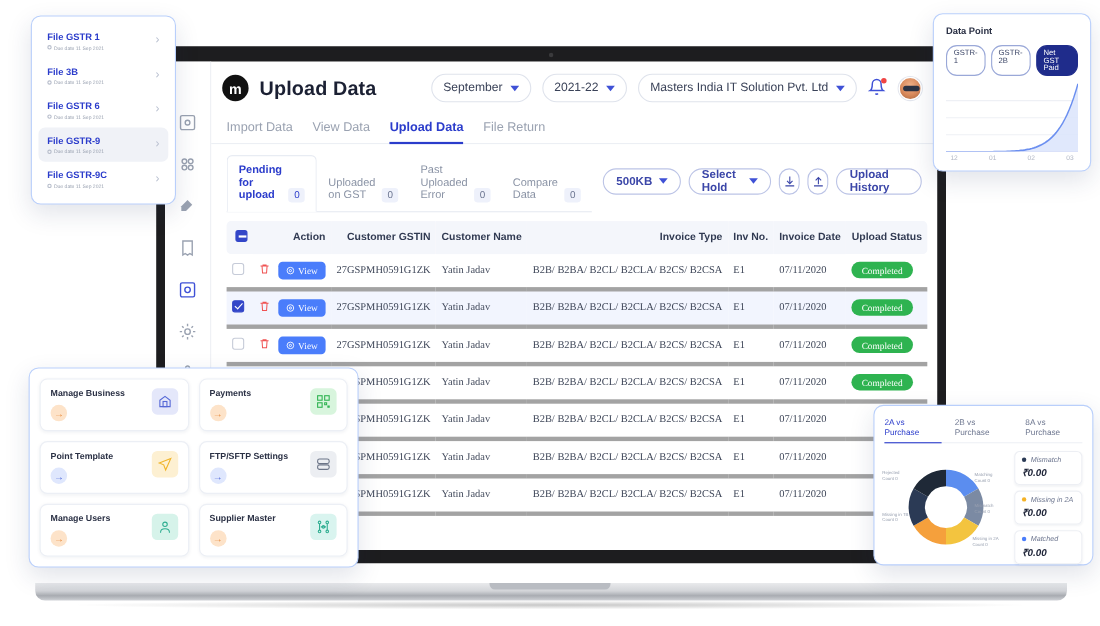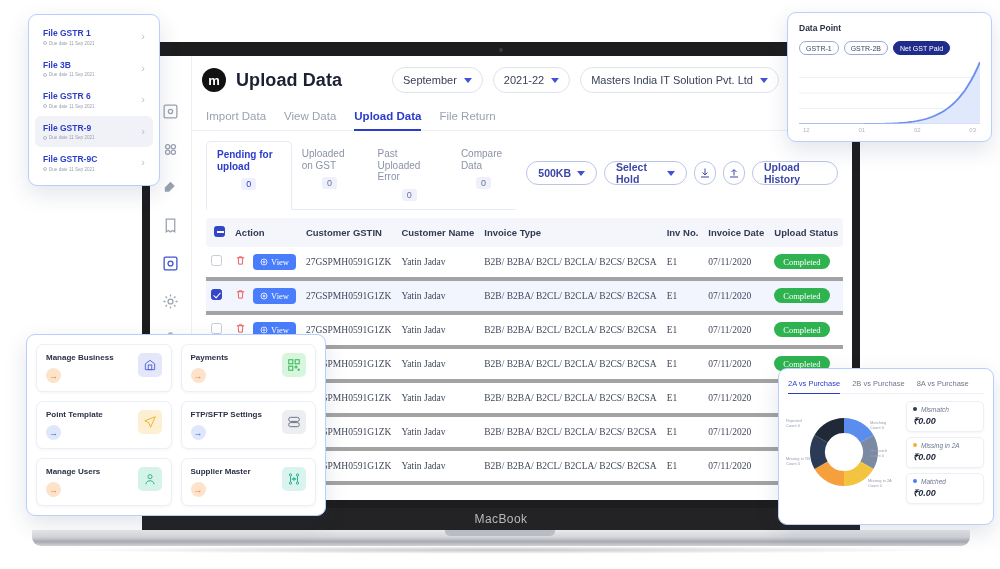--- a/index.html
+++ b/index.html
@@ -67,37 +67,37 @@
             border:1.5px solid #fff; box-shadow:0 0 0 1px #e3e6ee; position:relative; overflow:hidden;}
   .avatar:after{content:"";position:absolute;left:3px;top:7px;width:15px;height:5px;border-radius:3px;background:#2c3344;}
 
   .tabsrow { display:flex; gap:18px; padding:0 14px; border-bottom:1px solid #eceff4; }
   .tab { font-size:11.5px; color:#9aa2b1; padding:6px 0 8px; cursor:pointer; position:relative; }
   .tab.active { color:#2b3ccb; font-weight:700; }
   .tab.active:after { content:""; position:absolute; left:0; right:0; bottom:-1px; height:2px; background:#2b3ccb; }
 
   .subtabs-wrap { display:flex; align-items:center; padding:10px 14px 0; gap:10px; }
   .subtabs { display:flex; border-bottom:1px solid #e6eaf2; }
-  .subtab { display:flex; align-items:center; gap:6px; padding:7px 10px 8px; font-size:10px; color:#8a93a5;
-            line-height:1.15; cursor:pointer; max-width:86px;flex-direction:column; }
+  .subtab { display:flex; align-items:flex-end; gap:6px; padding:7px 10px 8px; font-size:10px; color:#8a93a5;
+            line-height:1.15; cursor:pointer; max-width:86px; }
   .subtab.active { color:#2b3ccb; font-weight:700; border:1px solid #e6eaf2; border-bottom:1px solid #fff;
                    border-radius:5px 5px 0 0; margin-bottom:-1px; background:#fff; }
   .badge-count { background:#eef1fb; color:#6b7590; border-radius:3px; font-size:9px; padding:1px 5px; font-weight:400; }
   .subtab.active .badge-count { background:#eef1fb; color:#2b3ccb; }
 
   .toolbtns { display:flex; align-items:flex-end; gap:7px; margin-left:auto; padding-bottom:4px; }
   .obtn { height:24px; border:1px solid #bcc4e6; border-radius:13px; color:#3b46a8; background:#fff;
           display:flex; align-items:center; gap:6px; padding:0 11px; font-size:10.5px; font-weight:700; cursor:pointer; }
   .obtn.icon-only { width:26px; padding:0; justify-content:center; }
   .obtn svg { width:12px; height:12px; }
 
   
   .tablewrap { padding:8px 14px 0; flex:1; overflow:hidden; }
   table { width:100%; border-collapse:collapse; }
-  thead th { background:#f4f6fb; font-size:9.5px; color:#313a52; font-weight:700; text-align:left;
+  thead th { background:#f4f6fb; font-size:9.5px; color:#313a52; font-weight:700; text-align:right;
              padding:8px 5px; white-space:nowrap; }
   thead th:first-child { border-radius:4px 0 0 4px; padding-left:8px; }
   thead th:last-child { border-radius:0 4px 4px 0;margin-left:41px; }
   tbody td { font-size:9.5px; color:#3f4759; padding:7px 5px; white-space:nowrap; border-bottom:4px solid #a3a3a3;font-family:Liberation Serif, serif; }
   tbody tr.sel { background:#f2f5fe; }
   .cb { width:11px; height:11px; border:1.3px solid #c6cbd8; border-radius:2.5px; background:#fff; display:inline-block; }
   .cb.checked { background:#3346c8; border-color:#3346c8; position:relative; }
   .cb.checked:after { content:""; position:absolute; left:3px; top:0.5px; width:3px; height:6px;
                       border:solid #fff; border-width:0 1.6px 1.6px 0; transform:rotate(42deg); }
   .cb.head { background:#3346c8; border-color:#3346c8; position:relative; }
@@ -118,21 +118,21 @@
   .gstr-panel { left:28px; top:14px; width:132px; padding:6px; }
   .gstr-item { display:flex; align-items:center; justify-content:space-between; gap:16px;
                padding:7px 8px; border-radius:6px; cursor:pointer; }
   .gstr-item.hl { background:#f0f2f7; }
   .gstr-t { font-size:8.5px; font-weight:700; color:#2b3ccb; }
   .gstr-s { font-size:4.6px; color:#9aa2b1; margin-top:2.5px; display:flex; align-items:center; gap:2px; }
   .gstr-s .clk { width:4px; height:4px; border:.6px solid #b7bdcb; border-radius:50%; display:inline-block; }
   .chev { color:#b9c0d0; font-size:11px; line-height:1; }
 
   
-  .dp-panel { right:8px; top:12px; width:205px; padding:10px 11px 8px; }
+  .dp-panel { right:8px; top:12px; width:144px; padding:10px 11px 8px; }
   .dp-title { font-size:8.5px; font-weight:700; color:#2b3145; margin-bottom:8px; }
   .chips { display:flex; gap:5px; margin-bottom:7px; }
   .chip { border:1px solid #9aa8d8; border-radius:10px; font-size:7px; color:#3b4566; padding:2.5px 6px; cursor:pointer; }
   .chip.on { background:#1f2c8b; color:#fff; border-color:#1f2c8b; }
   .dp-chart { position:relative; height:62px; }
   .dp-x { display:flex; justify-content:space-between; font-size:6px; color:#b0b6c4; padding:3px 4px 0; }
 
   
   .feat-panel { left:26px; top:334px; width:300px; padding:9px; display:grid;
                 grid-template-columns:1fr 1fr; gap:9px; }
@@ -140,21 +140,21 @@
           display:flex; justify-content:space-between; align-items:flex-start; box-shadow:0 1px 3px rgba(25,40,80,.05); cursor:pointer; }
   .feat-l { display:flex; flex-direction:column; gap:6px; }
   .feat-t { font-size:8px; font-weight:700; color:#2b3145; }
   .arr { width:15px; height:15px; border-radius:50%; background:#fde3c9;
          display:flex; align-items:center; justify-content:center; color:#e8893a; font-size:9px; }
   .arr.blue { background:#dfe7fd; color:#4a63d8; }
   .fic { width:24px; height:24px; border-radius:5px; display:flex; align-items:center; justify-content:center; }
   .fic svg { width:14px; height:14px; }
 
   
-  .donut-panel { right:6px; top:368px; width:216px; padding:8px 9px 20px; }
+  .donut-panel { right:6px; top:368px; width:200px; padding:8px 9px 0; }
   .d-tabs { display:flex; gap:12px; border-bottom:1px solid #eef0f5; margin-bottom:6px; }
   .d-tab { font-size:7.5px; color:#6d7governance; color:#6e7790; padding:2px 0 5px; position:relative; cursor:pointer; }
   .d-tab.active { color:#2b3ccb; }
   .d-tab.active:after { content:""; position:absolute; left:0; right:0; bottom:-1px; height:1.5px; background:#2b3ccb; }
   .d-body { display:flex; gap:6px; align-items:center; }
   .d-legend { display:flex; flex-direction:column; gap:5px; flex:1;font-style:italic; }
   .leg { border:1px solid #edeff4; border-radius:5px; padding:4px 6px; box-shadow:0 1px 2px rgba(20,35,70,.05); }
   .leg-top { display:flex; align-items:center; gap:4px; font-size:6.5px; color:#6e7790; }
   .leg-dot { width:4px; height:4px; border-radius:50%; }
   .leg-val { font-size:9px; font-weight:700; color:#20263a; margin-top:1px; }
@@ -477,23 +477,20 @@
                 </tbody>
             </table>
           </div>
 
         </div>
       </div>
 
     </div>
   </div>
 
-  <div class="laptop-bottom-bar">
-    <span class="macbook-word">MacBook</span>
-  </div>
   <div class="laptop-base"></div>
   <div class="laptop-notch"></div>
   <div class="laptop-shadow"></div>
 
   <div class="float gstr-panel">
     <div id="gstr-list">
         <div class="gstr-item">
           <div>
             <div class="gstr-t">File GSTR 1</div>
             <div class="gstr-s"><span class="clk"></span>Due date 11 Sep 2021</div>

